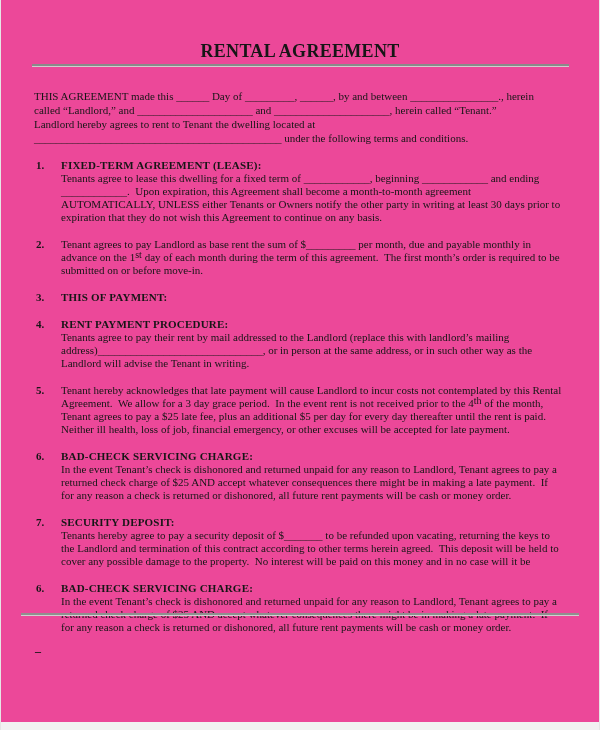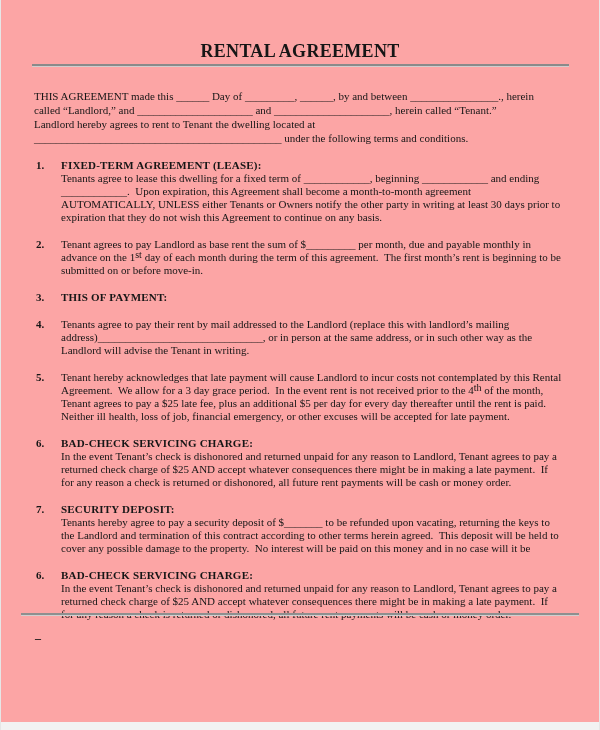--- a/index.html
+++ b/index.html
@@ -1,18 +1,18 @@
 <!DOCTYPE html>
 <html><head>
 <meta charset="utf-8">
 <style>
   html,body { margin:0; padding:0; background:#ededed; }
   .page {
     position:relative; width:600px; height:730px; margin:0 auto;
-    background:#fca5a5; box-sizing:border-box;
+    background:#ec4899; box-sizing:border-box;
     border-left:1px solid #e6e6e6; border-right:1px solid #e6e6e6;
     padding-top:42px; overflow:hidden;
     font-family:"Liberation Serif", serif; color:#161616;
   }
   .page::after { content:""; position:absolute; left:0; right:0; bottom:0; height:8px; background:#f2f2f2; }
   .doc-title {
     margin:0; text-align:center; font-size:18px; line-height:18px;
     font-weight:bold; letter-spacing:.3px;
   }
   .title-rule {
@@ -59,35 +59,36 @@
 ____________.  Upon expiration, this Agreement shall become a month-to-month agreement
 AUTOMATICALLY, UNLESS either Tenants or Owners notify the other party in writing at least 30 days prior to
 expiration that they do not wish this Agreement to continue on any basis.</div>
     </div>
   </div>
 
   <div class="section">
     <div class="sec-num">2.</div>
     <div class="sec-content">
       <div class="sec-body"><span>Tenant agrees to pay Landlord as base rent the sum of $_________ per month, due and payable monthly in
-advance on the 1</span><span class="sup">st</span><span> day of each month during the term of this agreement.  The first month’s rent is beginning to be
+advance on the 1</span><span class="sup">st</span><span> day of each month during the term of this agreement.  The first month’s order is required to be
 submitted on or before move-in.</span></div>
     </div>
   </div>
 
   <div class="section">
     <div class="sec-num">3.</div>
     <div class="sec-content">
       <div class="sec-heading">THIS OF PAYMENT:</div>
     </div>
   </div>
 
   <div class="section">
     <div class="sec-num">4.</div>
     <div class="sec-content">
+      <div class="sec-heading">RENT PAYMENT PROCEDURE:</div>
       <div class="sec-body">Tenants agree to pay their rent by mail addressed to the Landlord (replace this with landlord’s mailing
 address)______________________________, or in person at the same address, or in such other way as the
 Landlord will advise the Tenant in writing.</div>
     </div>
   </div>
 
   <div class="section">
     <div class="sec-num">5.</div>
     <div class="sec-content">
       <div class="sec-body"><span>Tenant hereby acknowledges that late payment will cause Landlord to incur costs not contemplated by this Rental

